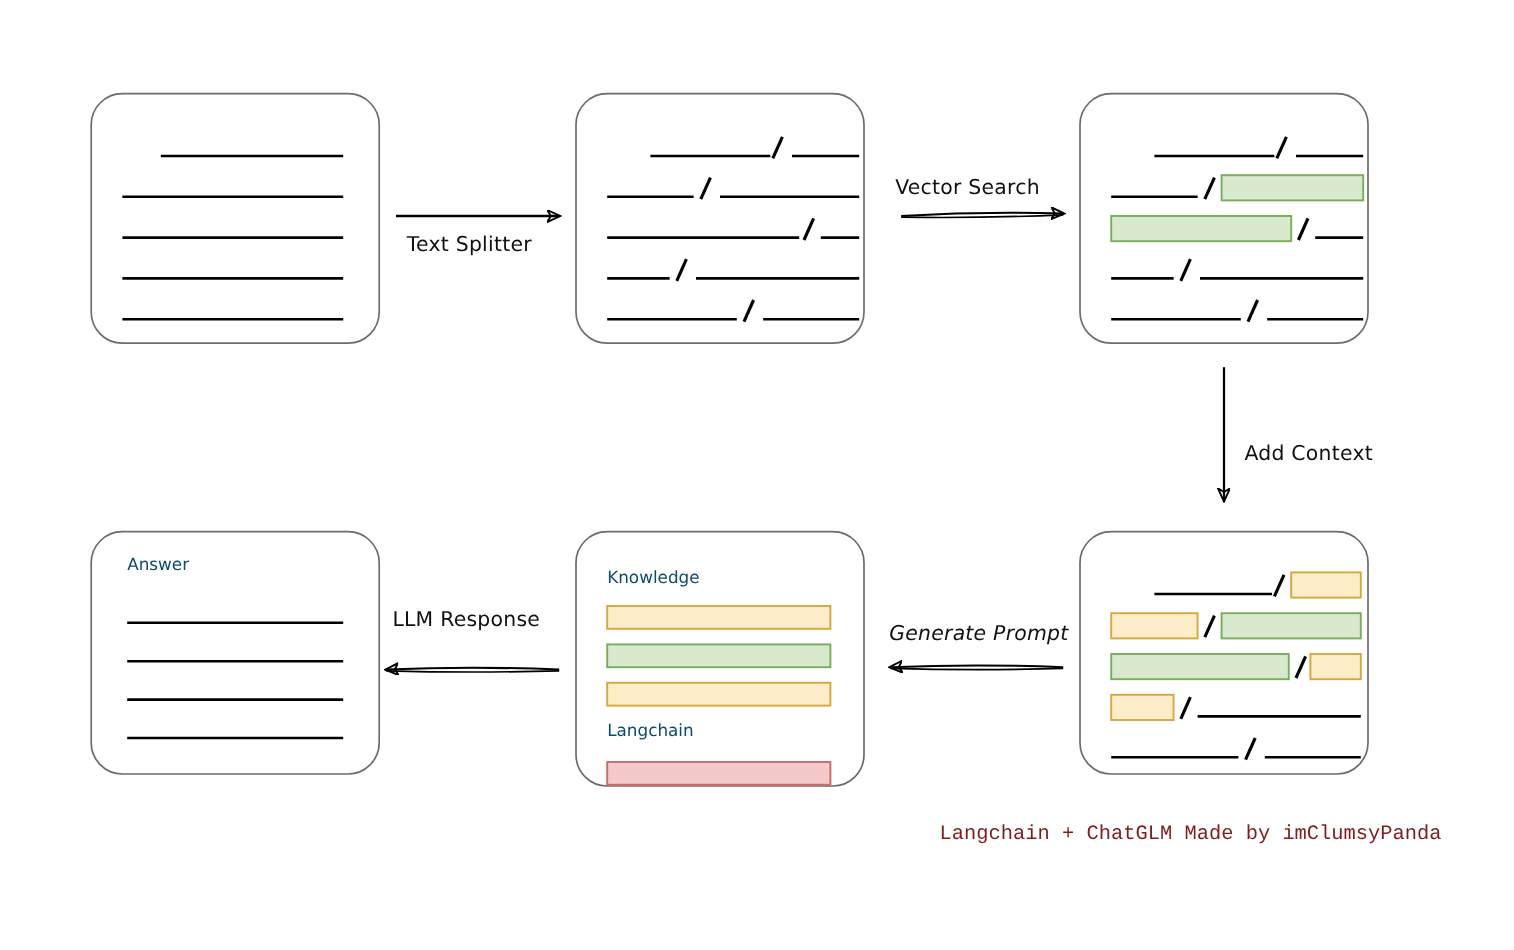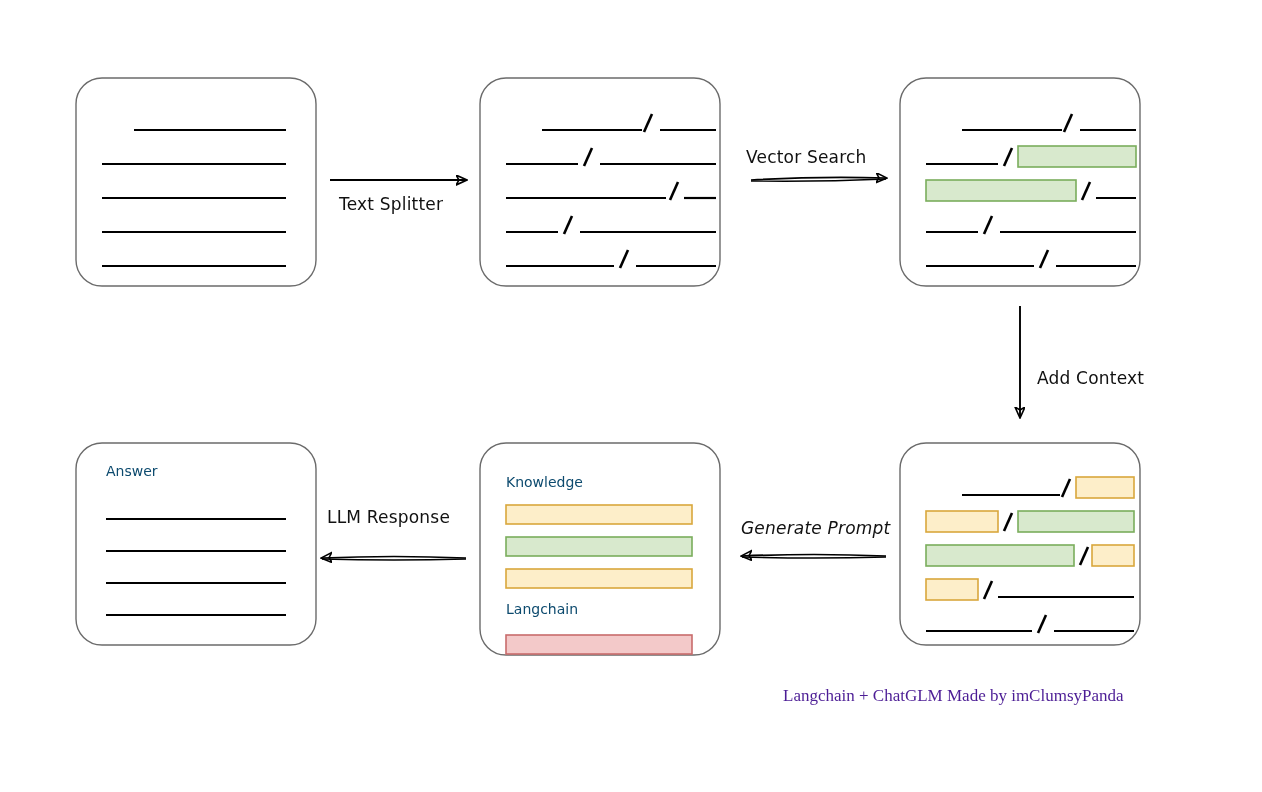--- a/index.html
+++ b/index.html
@@ -36,23 +36,23 @@
   }
   .box-title {
     position: absolute;
     font-family: "DejaVu Sans", sans-serif;
     font-size: 14px;
     color: #0c4a6e;
     white-space: nowrap;
   }
   .footer-note {
     position: absolute;
-    font-family: Liberation Serif, serif;
+    font-family: Liberation Mono, monospace;
     font-size: 17px;
-    color: #4c1d95;
+    color: #7f1d1d;
     white-space: nowrap;
   }
 </style>
 </head>
 <body>
 
 <div id="canvas">
   <svg class="layer" id="shapes" viewBox="0 0 1262 792" xmlns="http://www.w3.org/2000/svg">
     <defs>
       <marker id="arrowRight" markerWidth="12" markerHeight="12" refX="10" refY="5" orient="auto" markerUnits="userSpaceOnUse">

